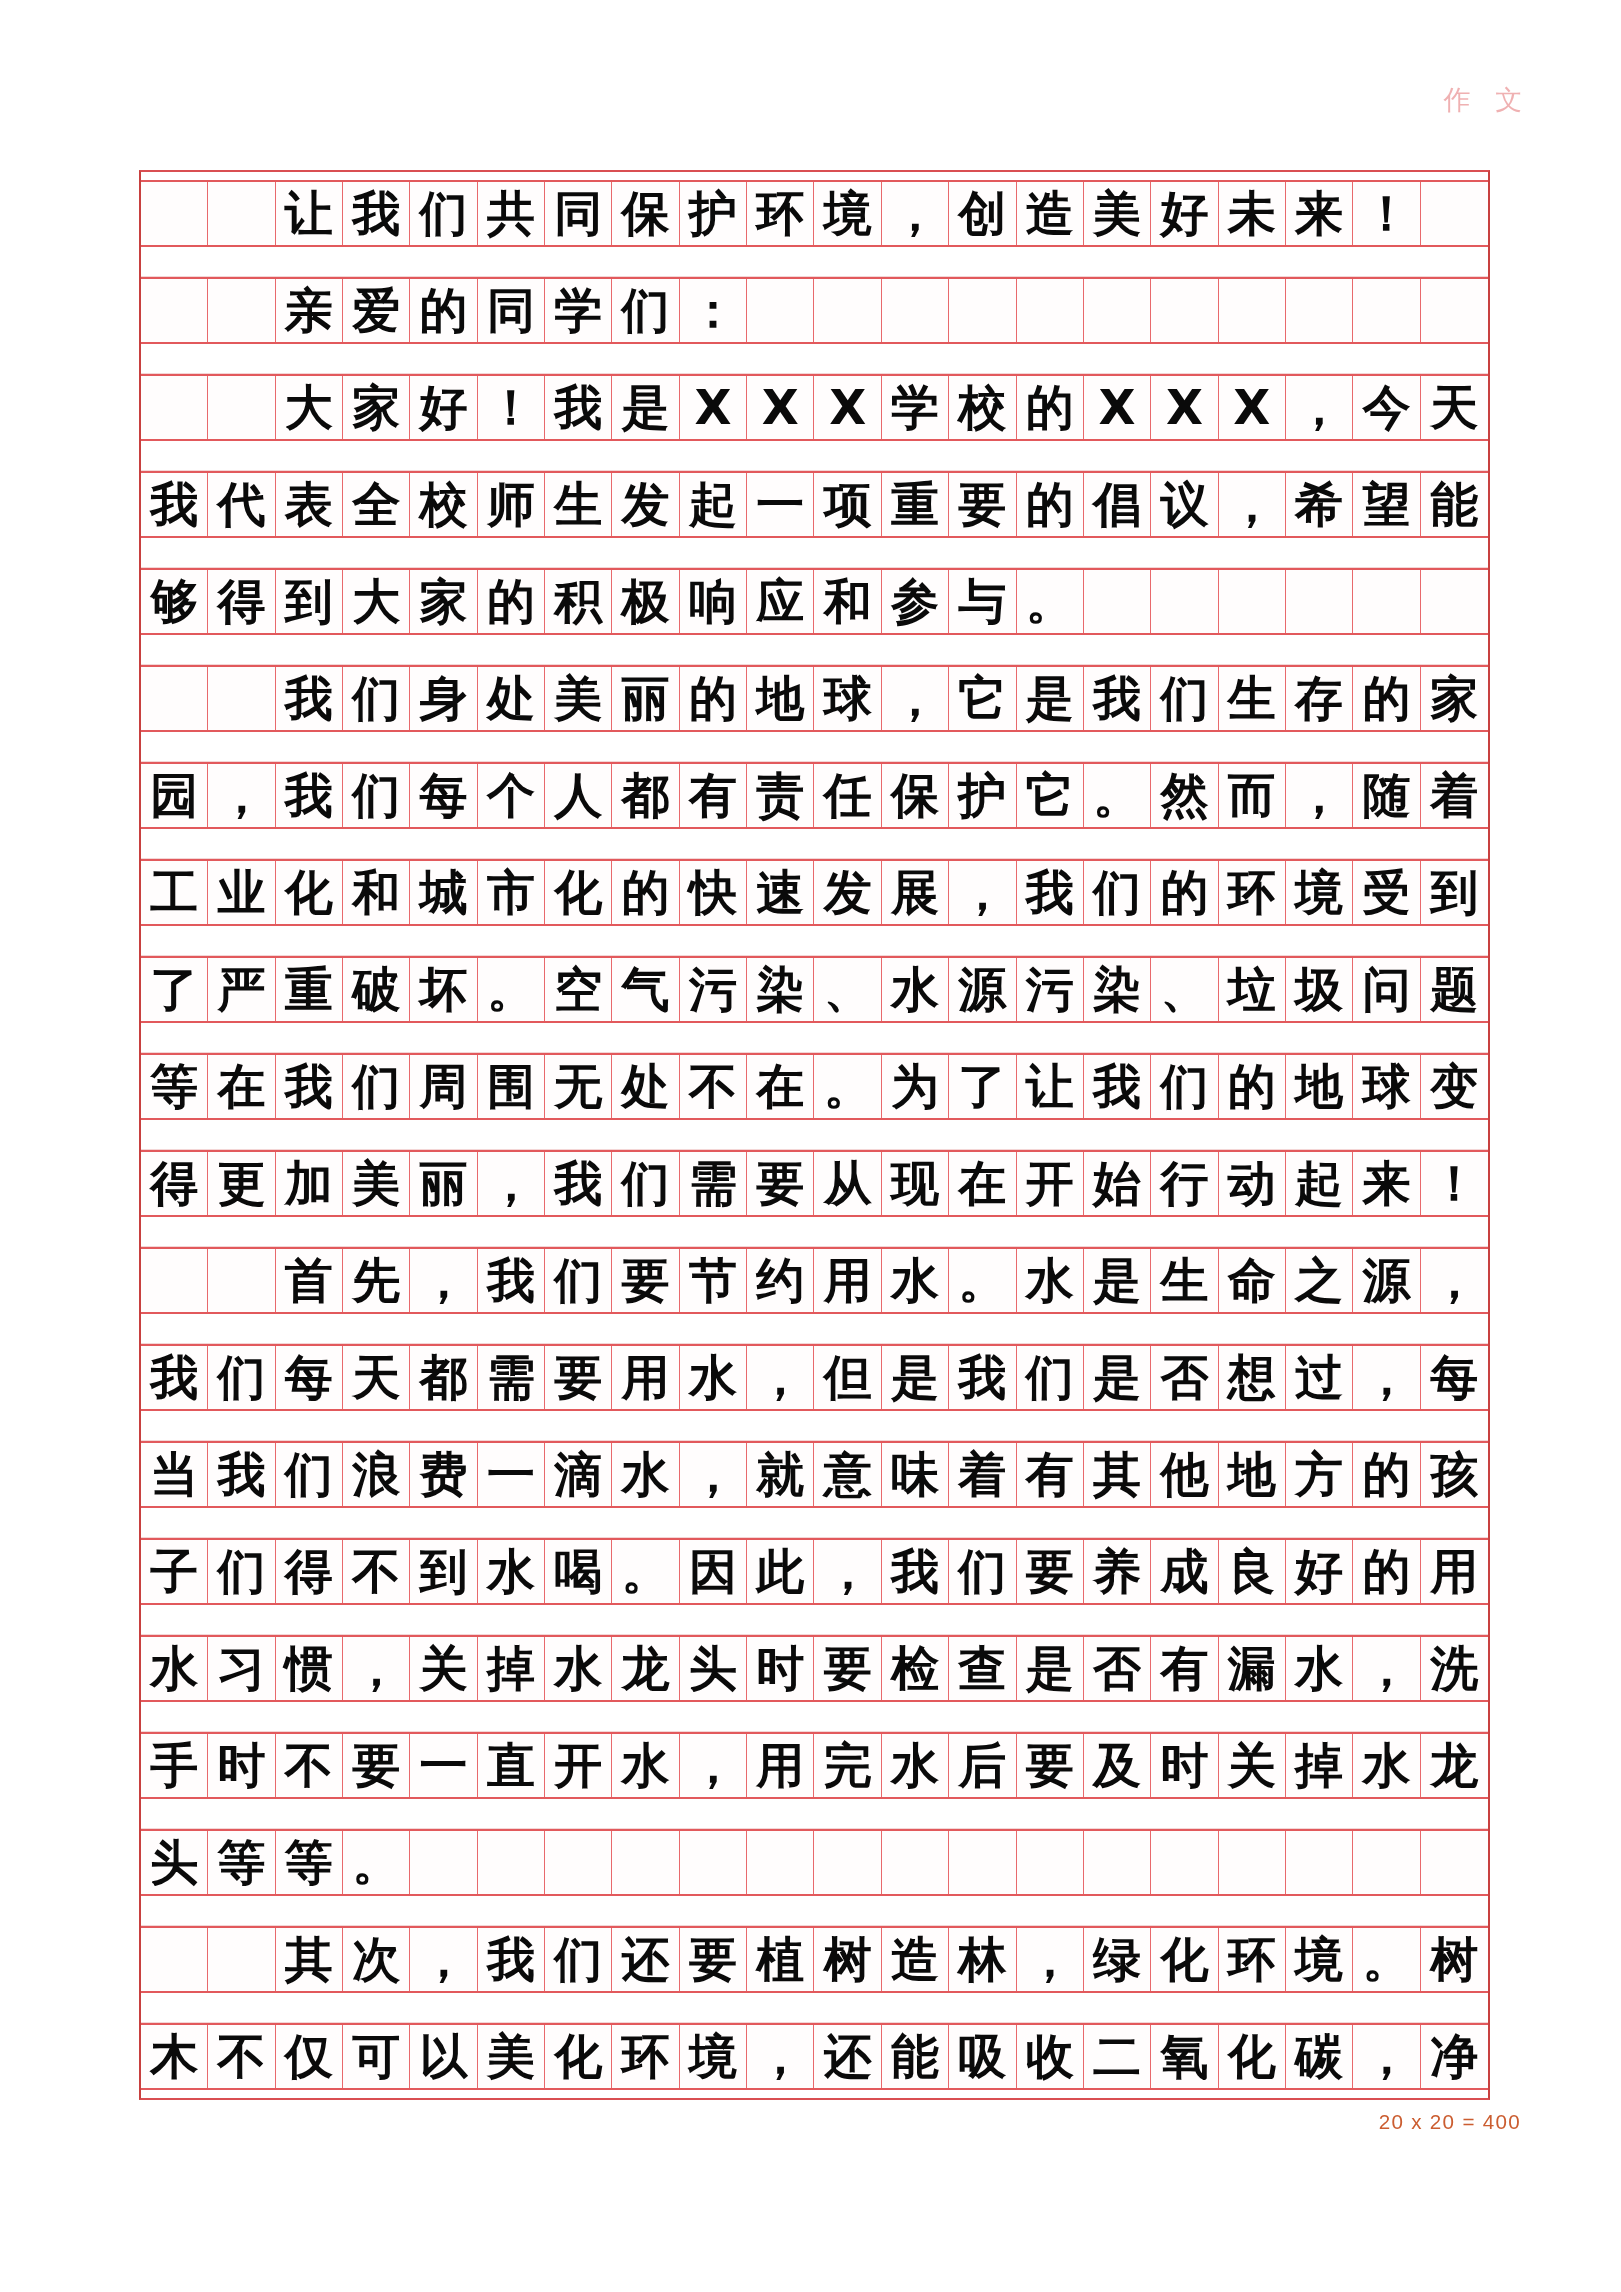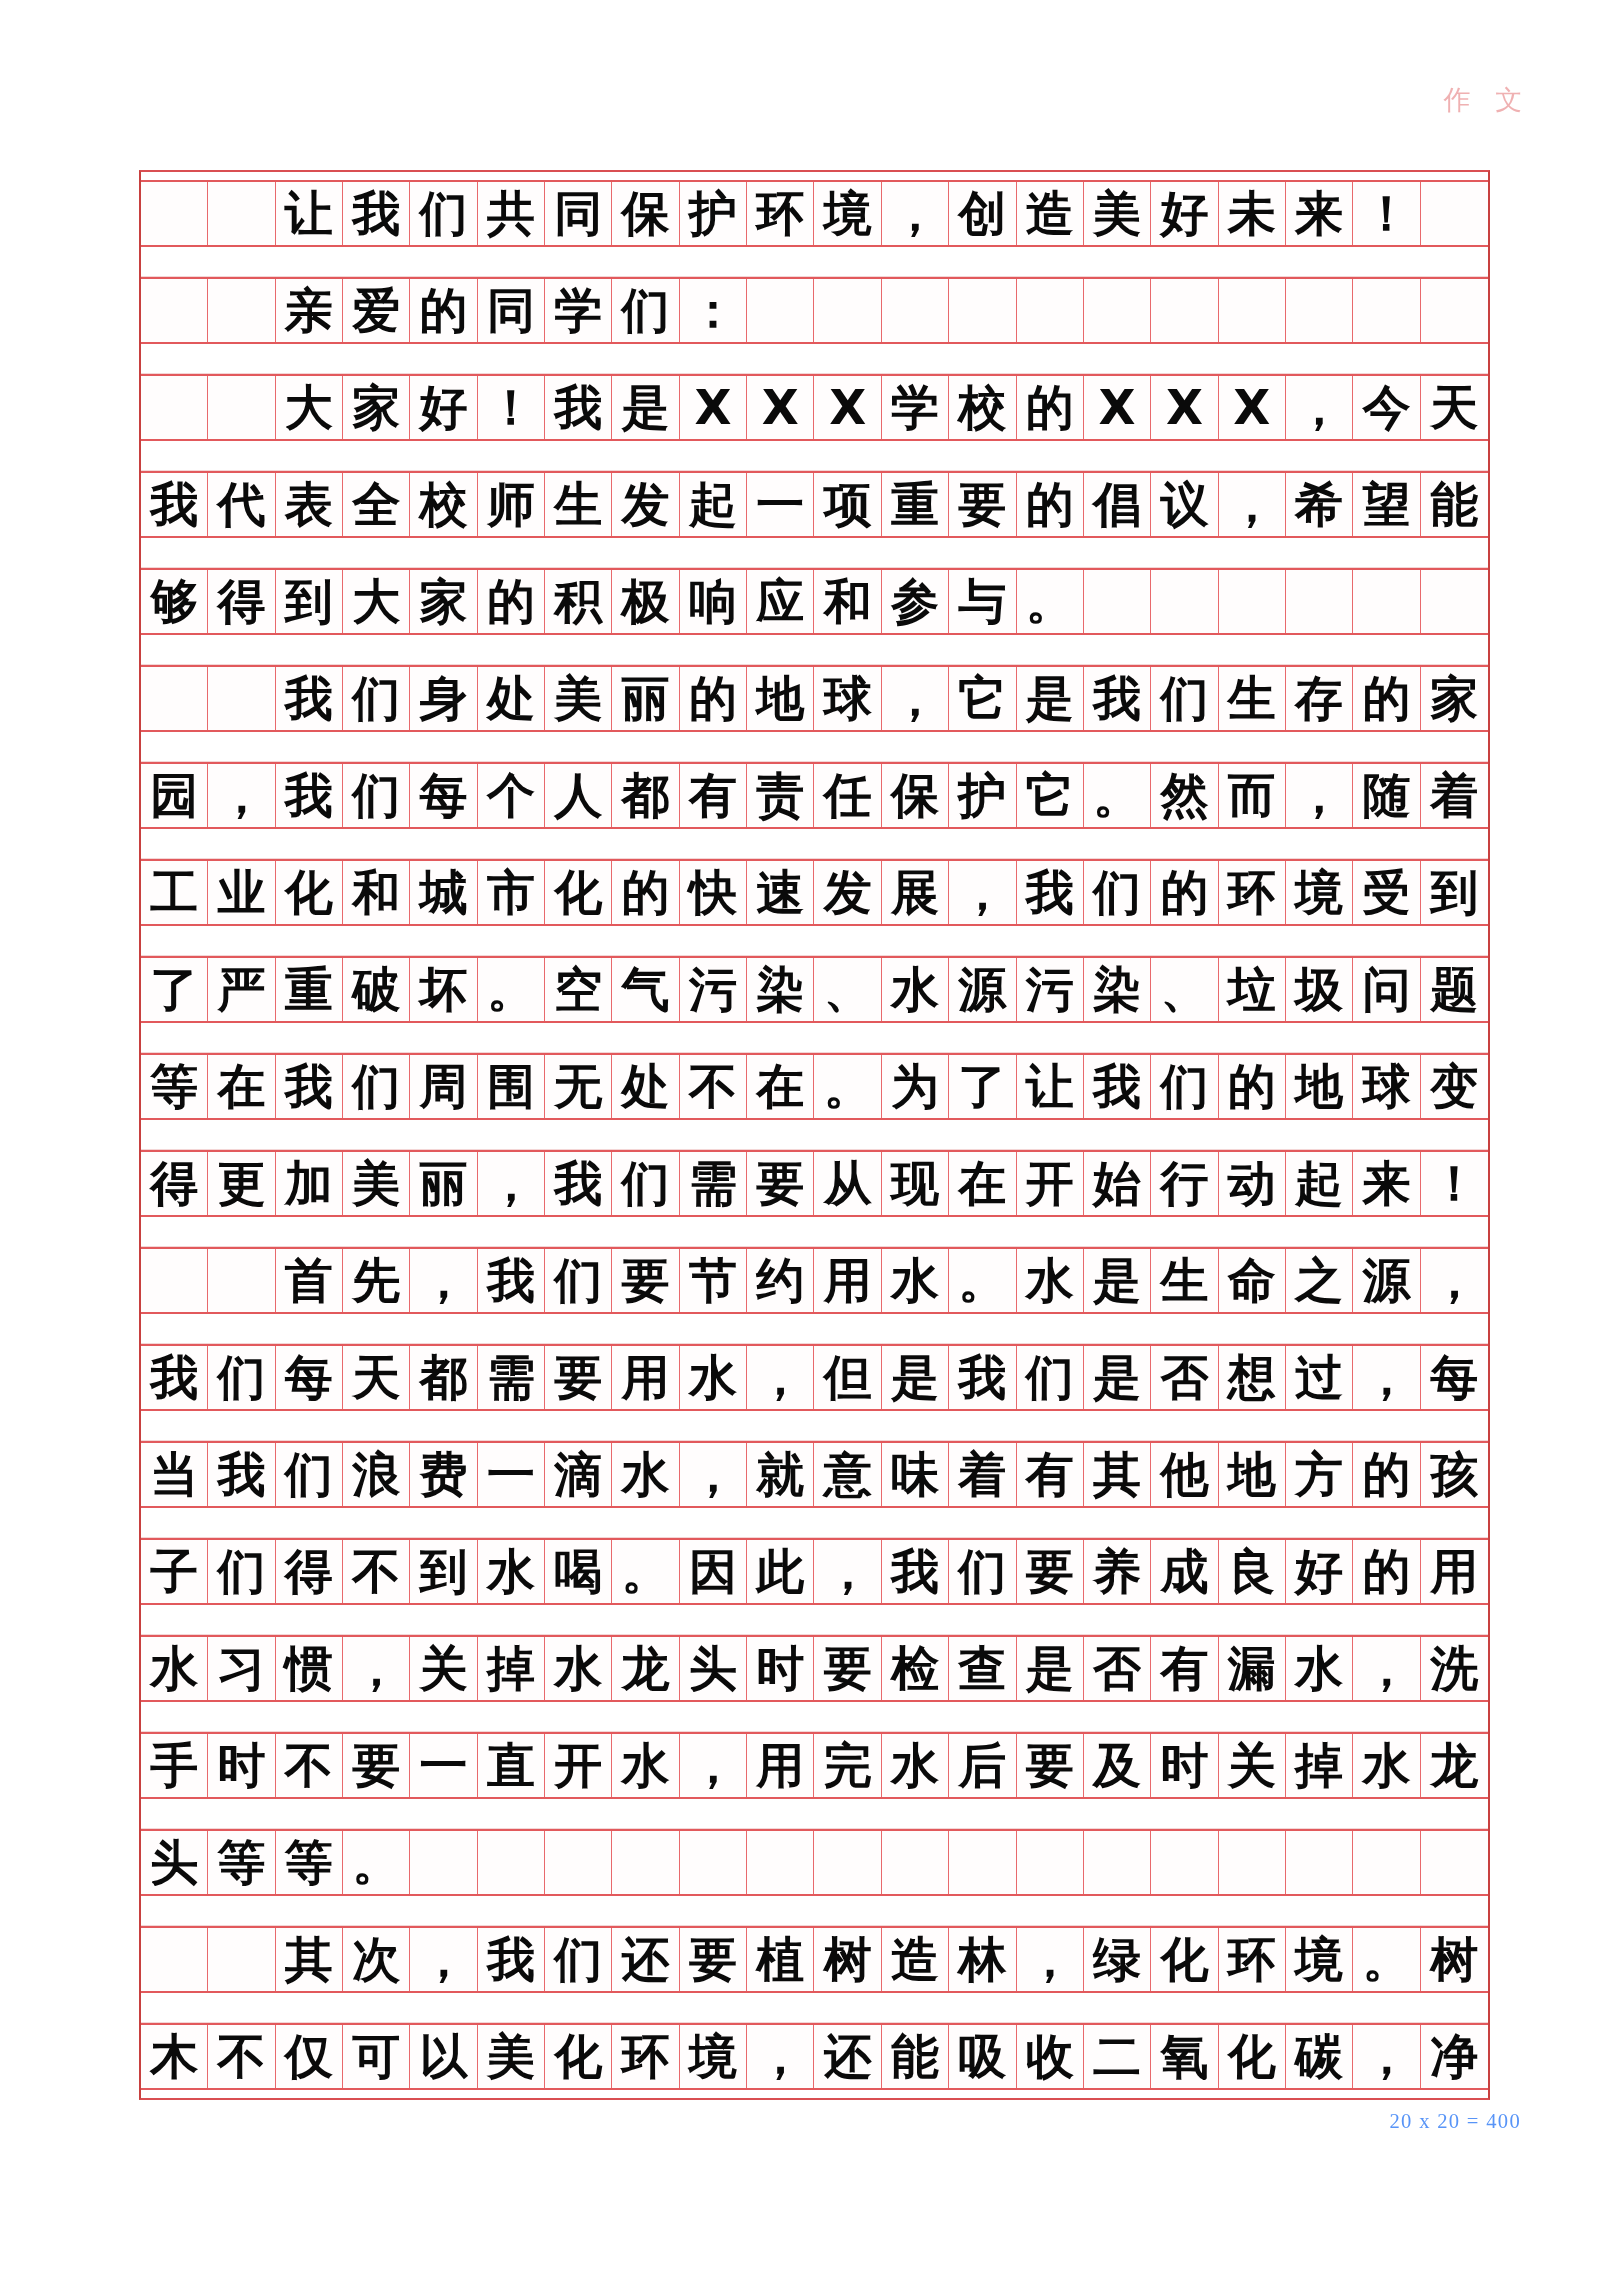--- a/index.html
+++ b/index.html
@@ -39,24 +39,24 @@
     font-family: "DejaVu Sans", sans-serif;
   }
 
   
   .page-footer {
     position: absolute;
     right: 100px;
     top: 2110px;
     font-size: 20.6px;
     letter-spacing: 1.3px;
-    color: #3b82f6;
+    color: #c2410c;
     opacity: 0.85;
     filter: blur(0.3px);
-    font-family: Liberation Serif, serif;
+    font-family: Liberation Sans, sans-serif;
   }
 
   
   .grid-wrap {
     position: absolute;
     left: 139px;
     top: 170px;
     width: 1351px;
   }
 

